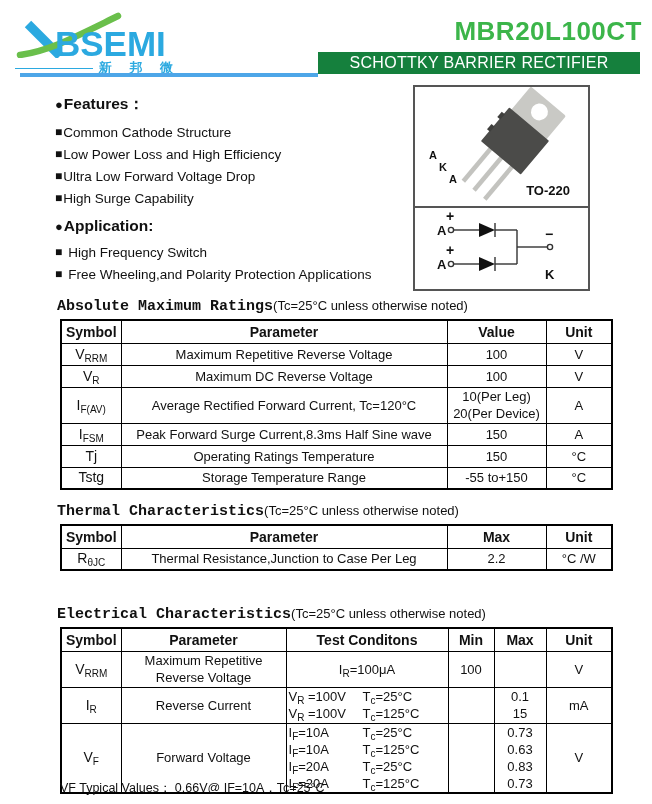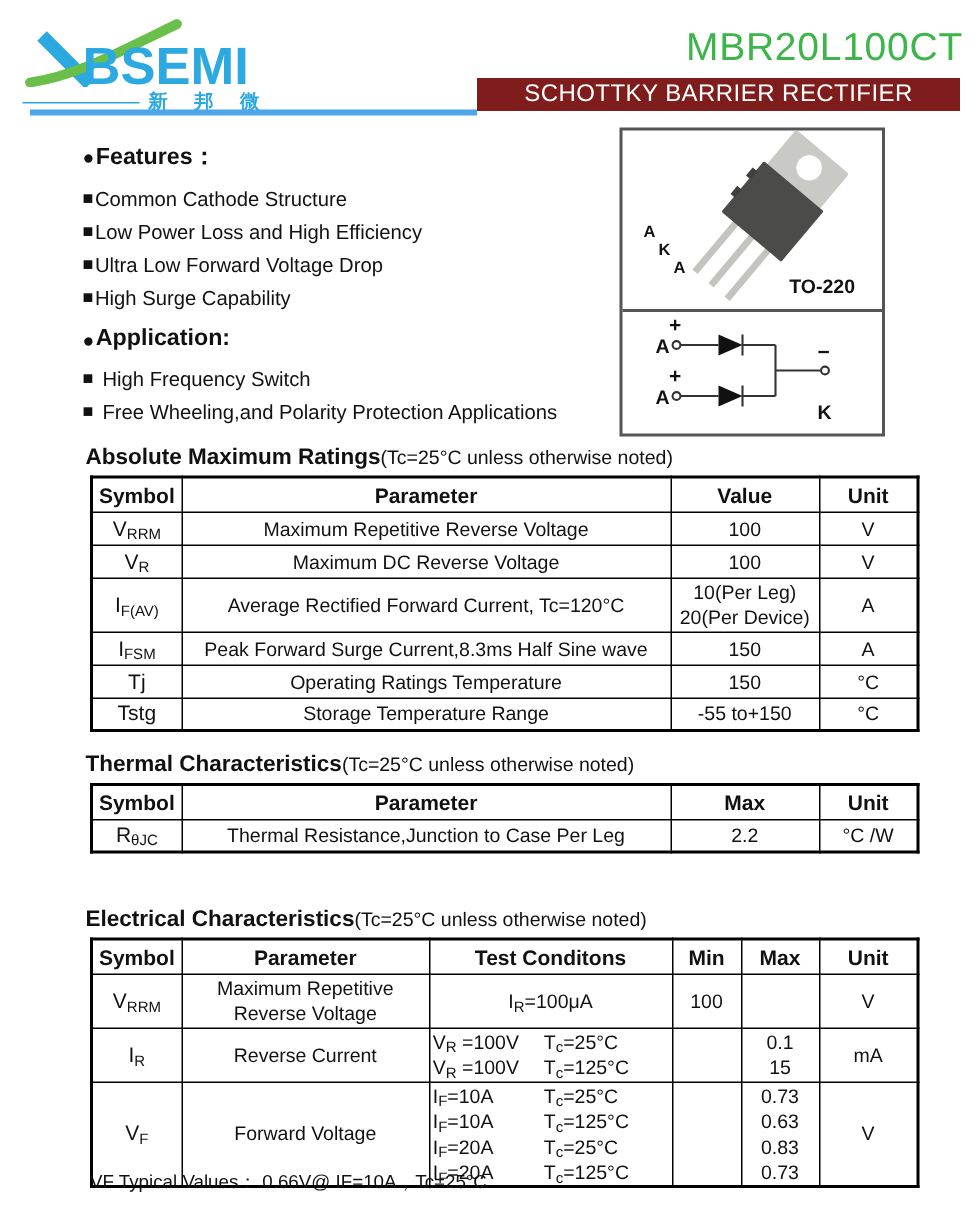--- a/index.html
+++ b/index.html
@@ -9,24 +9,24 @@
     background:#ffffff; overflow:hidden;
     font-family:"Liberation Sans", sans-serif; color:#111;
   }
   
   .logo { position:absolute; left:15px; top:12px; width:165px; }
   .logo svg { display:block; }
   .logo-sub { display:flex; align-items:center; margin-top:1px; }
   .logo-sub .hline { flex:1; height:1px; background:#2BA9E0; margin-right:6px; }
   .logo-sub .cjk { color:#2BA9E0; font-size:13px; font-weight:bold; letter-spacing:7px; white-space:nowrap; }
   .under-line { position:absolute; left:20px; top:73px; width:298px; height:4px; background:#4DA6E8; }
-  .part-number { position:absolute; right:10px; top:16px; font-size:26px; font-weight:normal; color:#3CB54A; letter-spacing:0.5px; }
+  .part-number { position:absolute; right:10px; top:16px; font-size:26px; font-weight:bold; color:#3CB54A; letter-spacing:0.5px; }
   .title-bar {
     position:absolute; left:318px; top:52px; width:322px; height:22px;
-    background:#7f1d1d; color:#ffffff; font-size:16px;
+    background:#15803d; color:#ffffff; font-size:16px;
     display:flex; align-items:center; justify-content:center; letter-spacing:0.3px;
   }
   
   .left-col { position:absolute; left:55px; top:94px; width:352px; }
   .sec-head { font-size:15.5px; font-weight:bold; display:flex; align-items:center; margin-bottom:6px; }
   .sec-head .dot { font-size:13px; margin-right:1px; }
   .feat-item { font-size:13.5px; height:22px; display:flex; align-items:center; }
   .feat-item .sq { font-size:12px; margin-right:1px; }
   .feat-item.gap .sq { margin-right:6px; }
   .app-head { margin-top:8px; }
@@ -35,21 +35,21 @@
   .pkg-sec { height:121px; border-bottom:2px solid #555; position:relative; }
   .sch-sec { height:81px; position:relative; }
   .pkg-label { position:absolute; right:18px; bottom:8px; font-size:13px; font-weight:bold; }
   .pin-a1 { position:absolute; left:14px; top:62px;  font-size:11px; font-weight:bold; }
   .pin-k  { position:absolute; left:24px; top:74px;  font-size:11px; font-weight:bold; }
   .pin-a2 { position:absolute; left:34px; top:86px;  font-size:11px; font-weight:bold; }
   
   .tbl-block { position:absolute; left:55px; width:560px; }
   .amr { top:296px; } .thm { top:501px; } .elc { top:604px; }
   .tbl-title { font-size:15px; margin-bottom:4px; margin-left:2px; }
-  .tt-bold { font-weight:bold; }
+  .tt-bold { font-weight:bold;font-family:Liberation Mono, monospace; }
   .tt-note { font-size:13px; }
   table { border-collapse:collapse; table-layout:fixed; margin-left:5px; width:551px;
           font-size:13px; text-align:center; }
   table { border:2px solid #000; }
   th, td { border:1px solid #000; padding:0 2px; vertical-align:middle; }
   th { font-size:14px; font-weight:bold; height:23px; }
   td { height:22px; line-height:17px; }
   sub { font-size:10px; vertical-align:-0.25em; line-height:0; }
   .sym { font-size:14px; }
   .cond-line { display:flex; justify-content:flex-start; }

